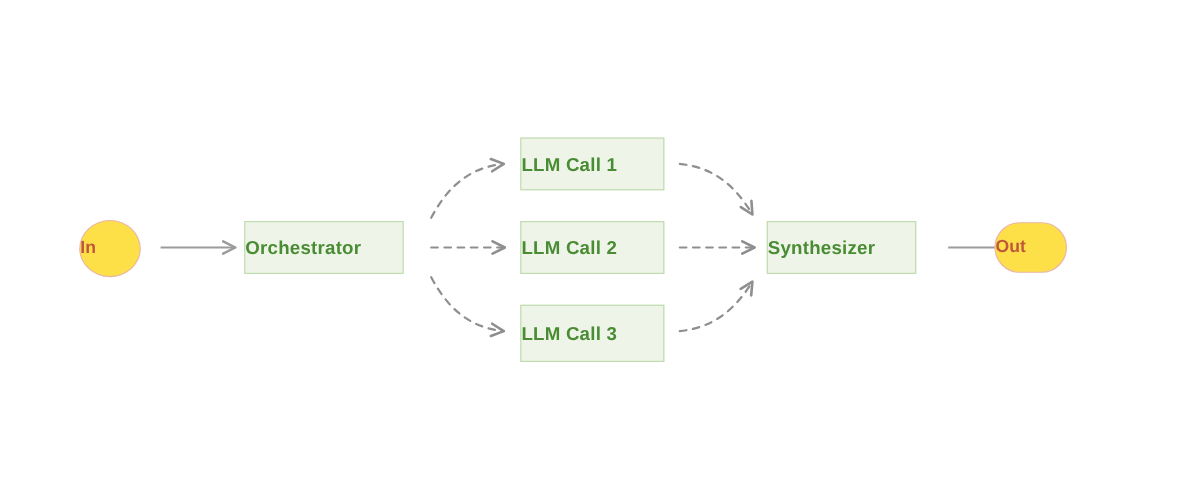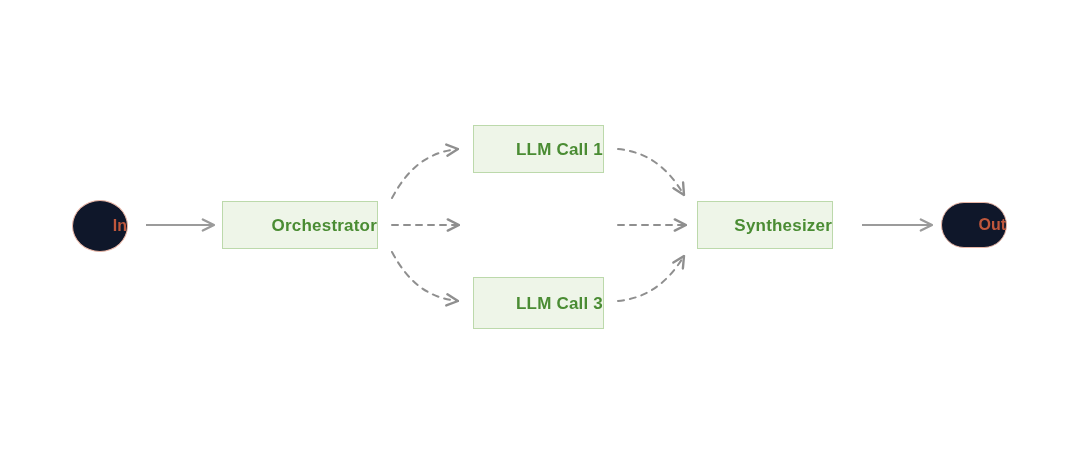--- a/index.html
+++ b/index.html
@@ -23,35 +23,35 @@
     left: 0;
     top: 0;
     width: 1080px;
     height: 450px;
     pointer-events: none;
   }
   .node {
     position: absolute;
     display: flex;
     align-items: center;
-    justify-content: flex-end;
+    justify-content: flex-start;
     box-sizing: border-box;
     text-align: center;
     white-space: nowrap;
   }
   .node-box {
     background: #eef5e8;
     border: 1px solid #bcd9ab;
     color: #4a8c33;
     font-weight: bold;
     font-size: 17px;
     letter-spacing: 0.2px;
   }
   .node-terminal {
-    background: #0f172a;
+    background: #fde047;
     border: 1px solid #e9b6a6;
     color: #bf573c;
     font-weight: bold;
     font-size: 16px;
   }
   .terminal-in {
     border-radius: 50%;
   }
   .terminal-out {
     border-radius: 999px;
@@ -90,34 +90,37 @@
 
     <path d="M 618 301 C 648 298 668 282 684 256" fill="none" stroke="#8f8f8f" stroke-width="2" stroke-dasharray="6 6" stroke-linecap="round" marker-end="url(#arrow-dash)"></path>
 
     <line x1="862" y1="225" x2="932" y2="225" stroke="#9b9b9b" stroke-width="2" marker-end="url(#arrow-solid)"></line>
   </svg>
 
   <div class="node node-terminal terminal-in" style="left:72px; top:200px; width:56px; height:52px;">
     <span class="node-label">In</span>
   </div>
 
-  <div class="node node-box" style="left:222px; top:201px; width:156px; height:48px;padding-left:40px;">
+  <div class="node node-box" style="left:222px; top:201px; width:145px; height:48px;">
     <span class="node-label">Orchestrator</span>
   </div>
 
   <div class="node node-box" style="left:473px; top:125px; width:131px; height:48px;">
     <span class="node-label">LLM Call 1</span>
   </div>
 
+  <div class="node node-box" style="left:473px; top:201px; width:131px; height:48px;">
+    <span class="node-label">LLM Call 2</span>
+  </div>
 
   <div class="node node-box" style="left:473px; top:277px; width:131px; height:52px;">
     <span class="node-label">LLM Call 3</span>
   </div>
 
   <div class="node node-box" style="left:697px; top:201px; width:136px; height:48px;">
     <span class="node-label">Synthesizer</span>
   </div>
 
-  <div class="node node-terminal terminal-out" style="left:941px; top:202px; width:66px; height:46px;">
+  <div class="node node-terminal terminal-out" style="left:904px; top:202px; width:66px; height:46px;">
     <span class="node-label">Out</span>
   </div>
 
 </div>
 
 </body></html>

